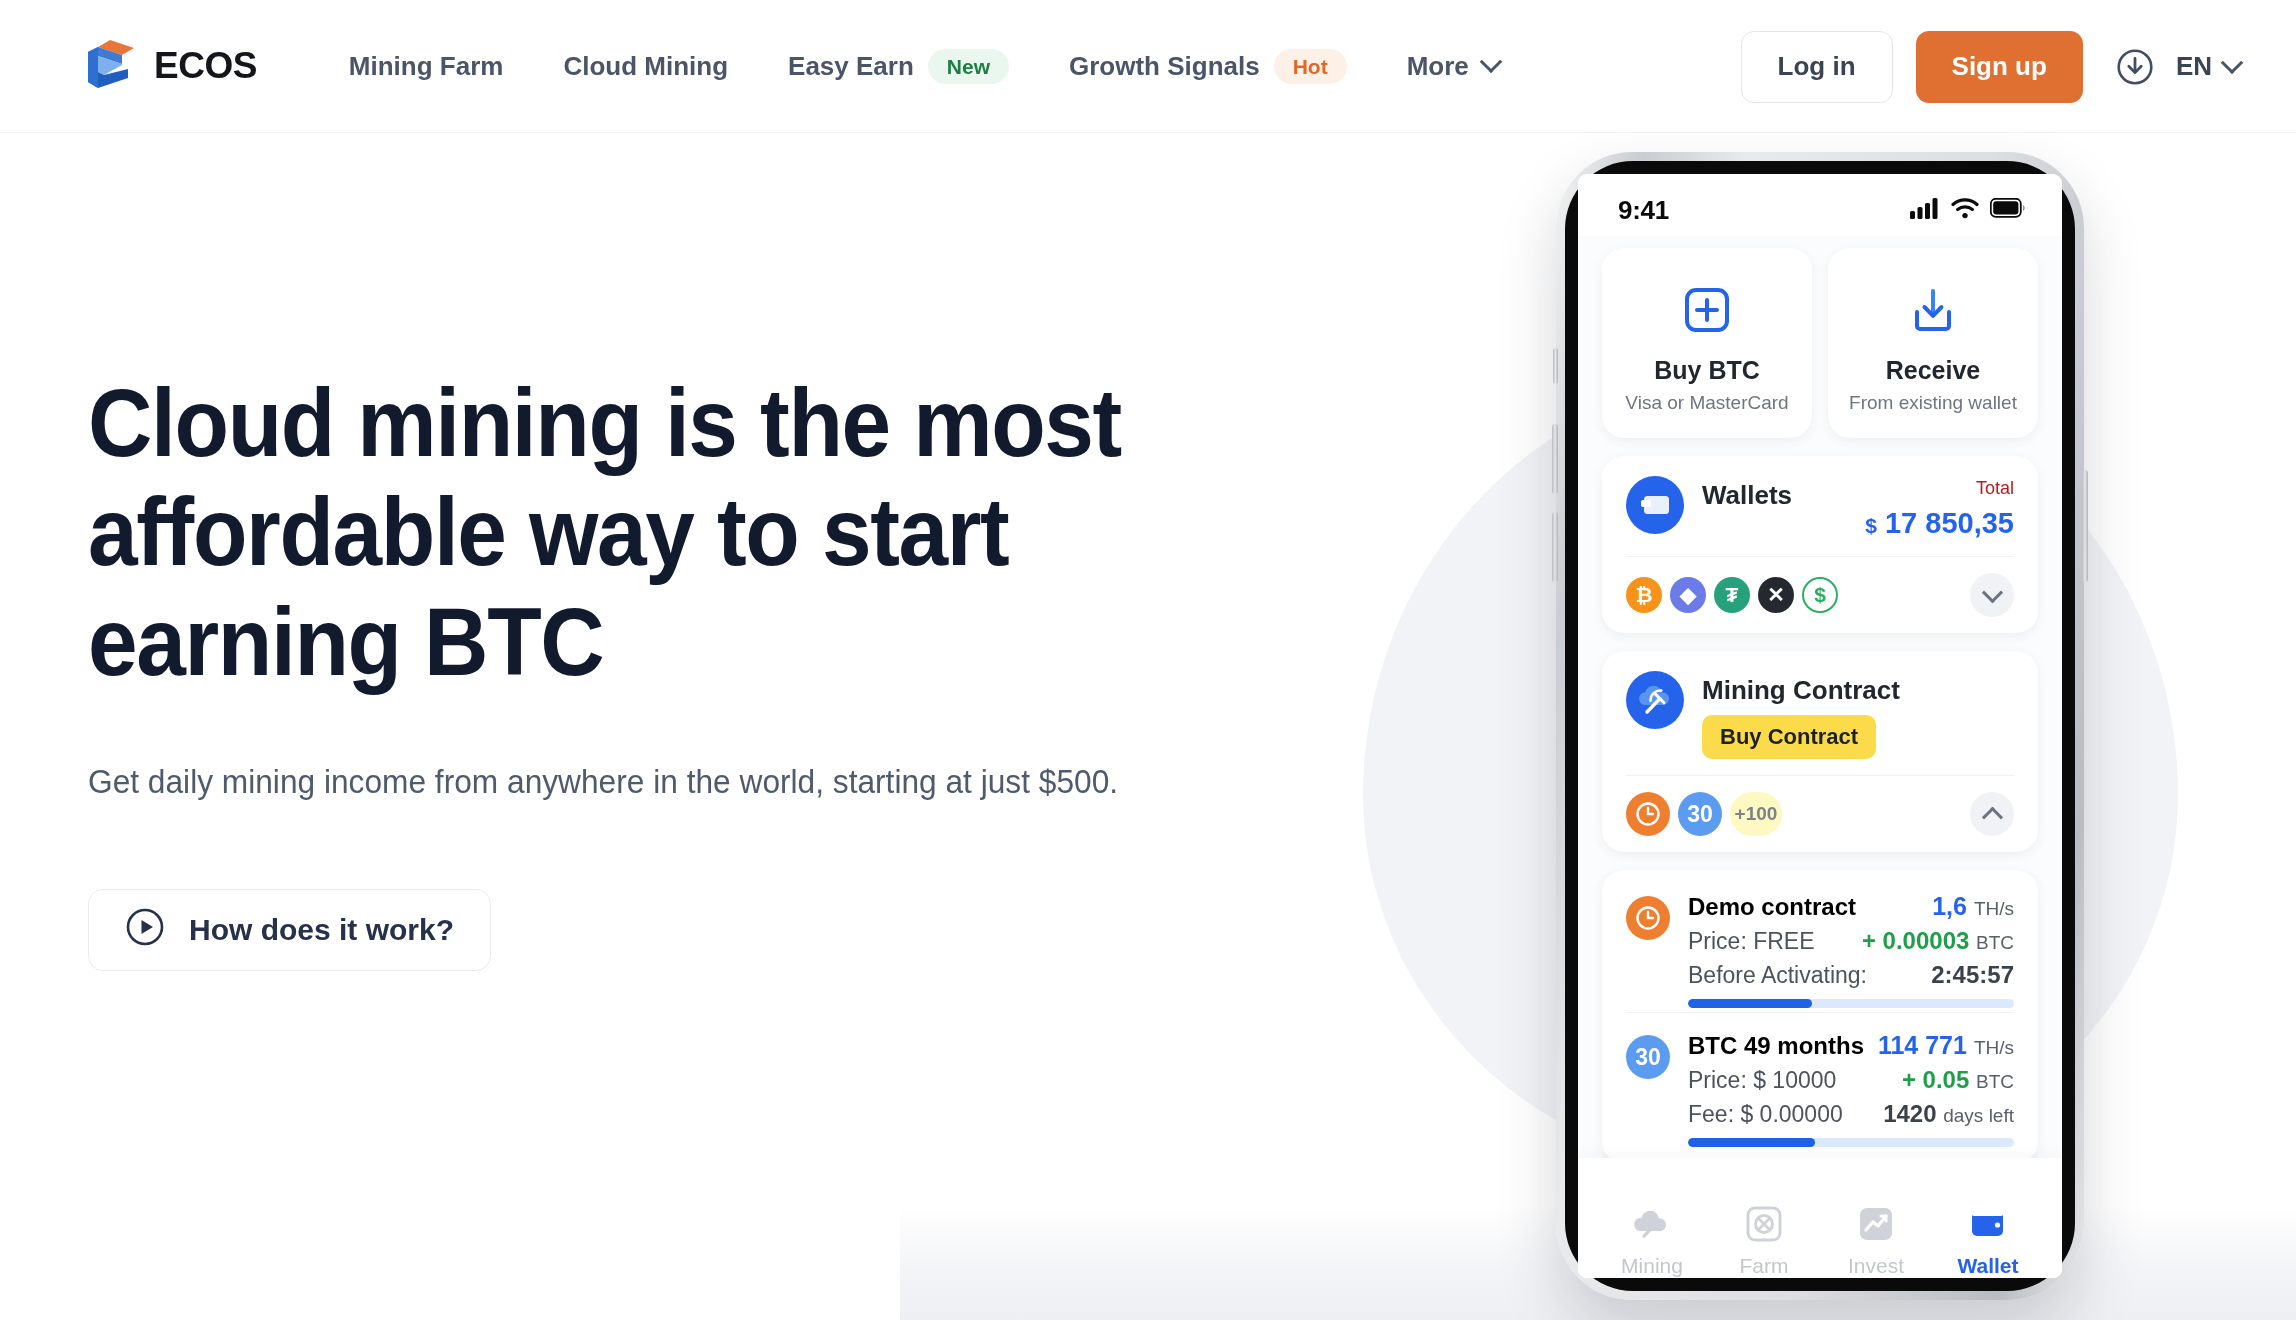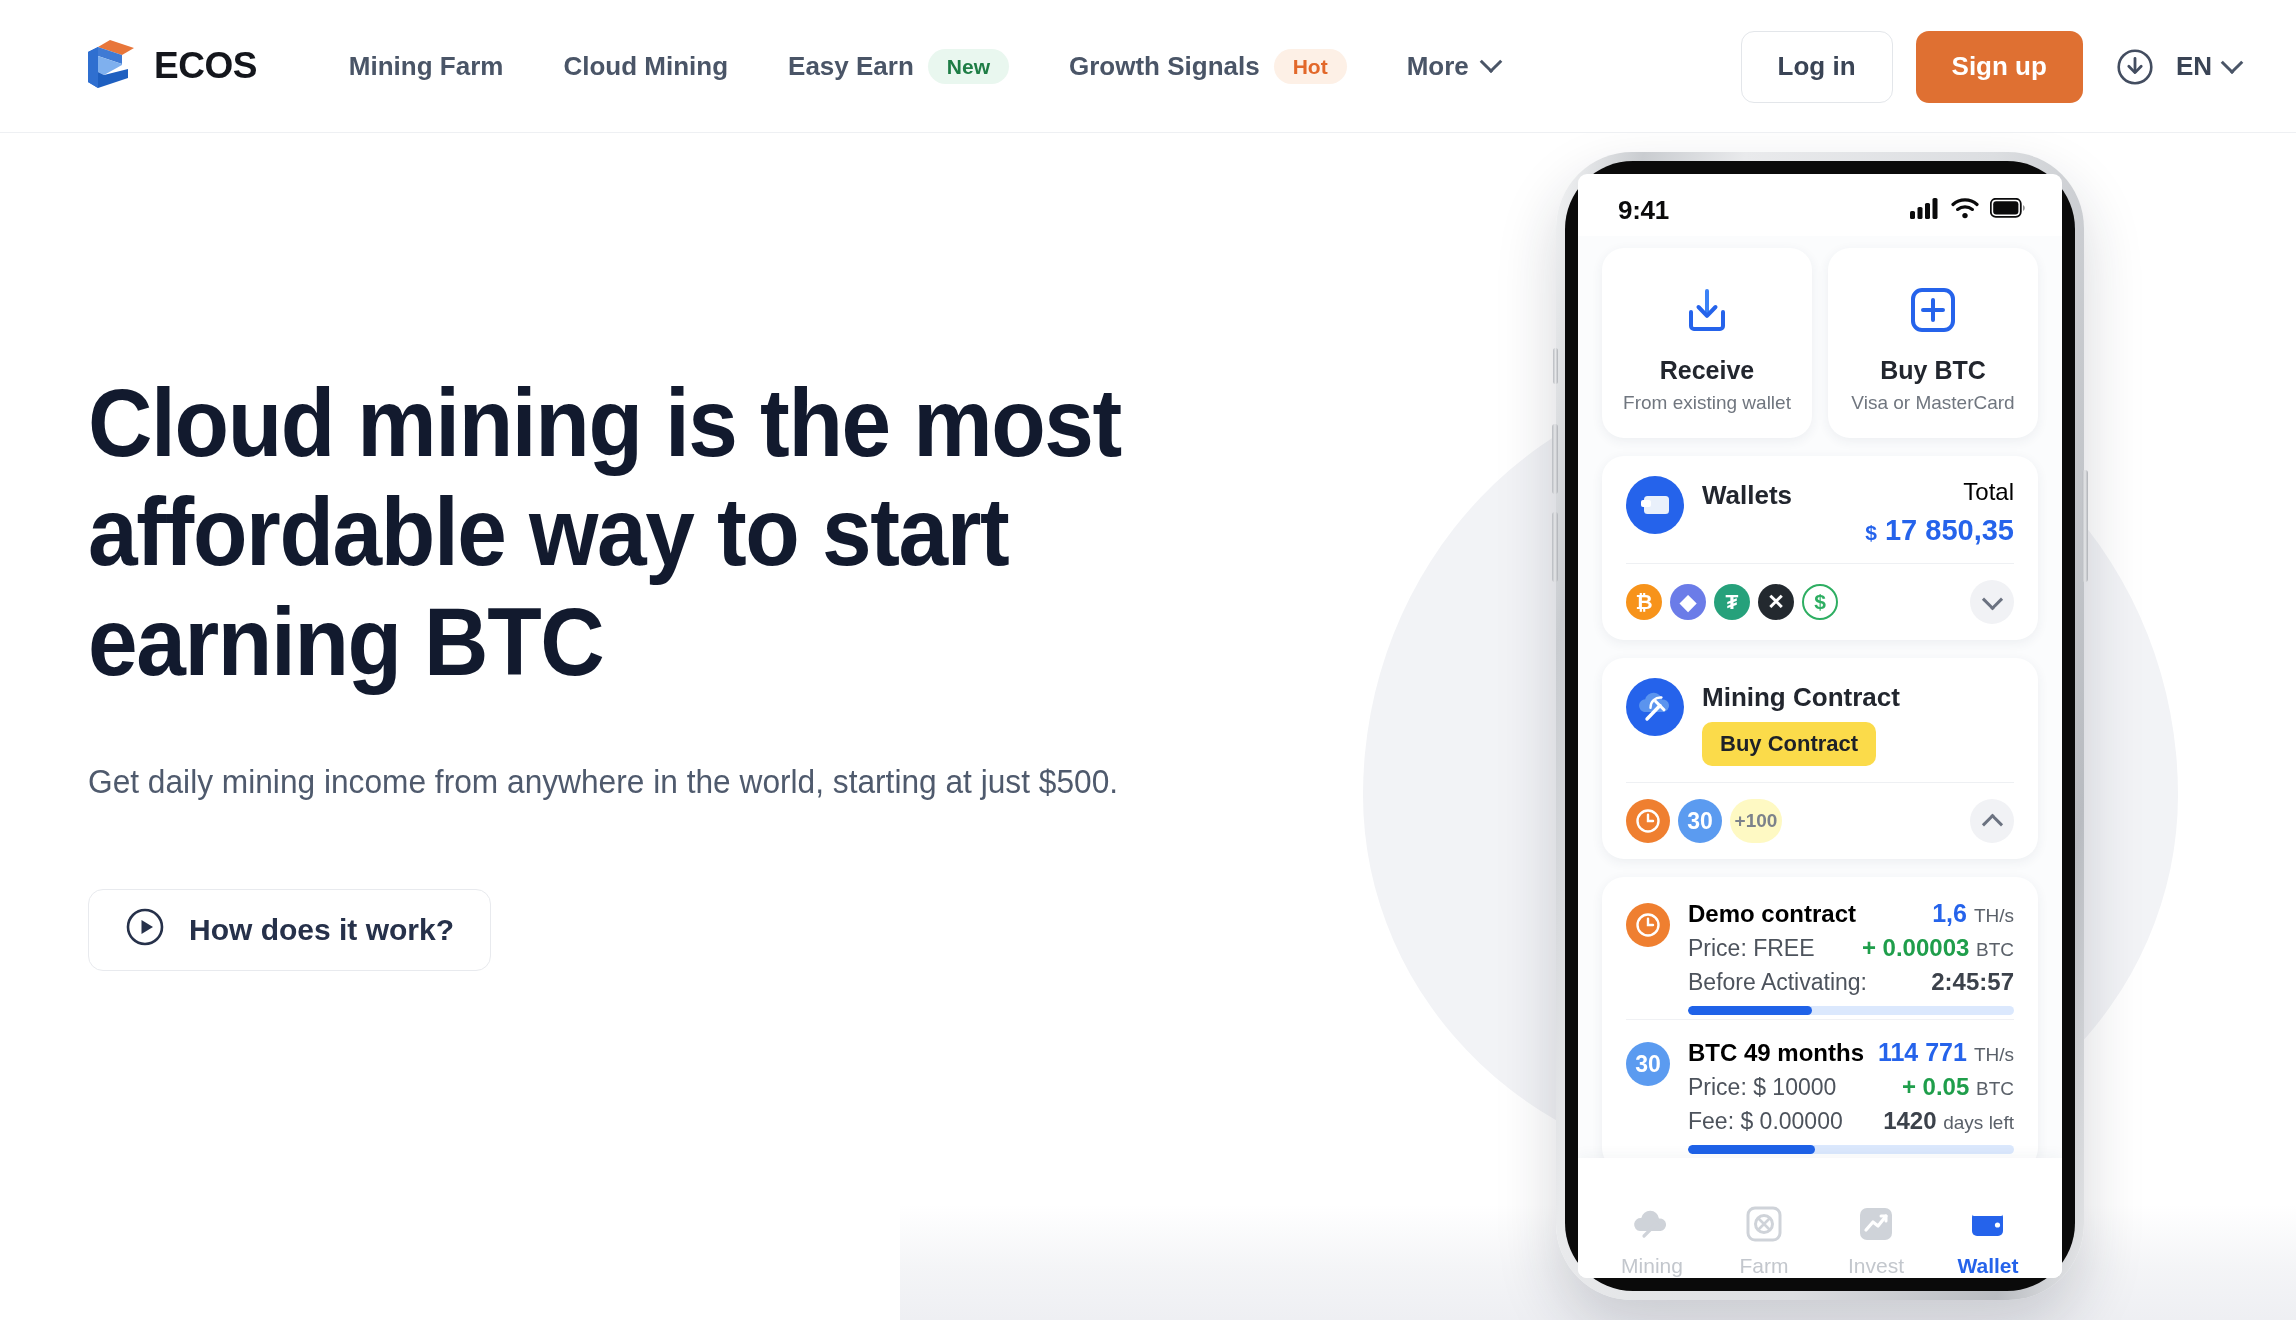--- a/index.html
+++ b/index.html
@@ -171,21 +171,21 @@
     padding: 20px 24px 16px;
   }
   .card-head { display: flex; align-items: flex-start; gap: 18px; }
   .round-ic {
     width: 58px; height: 58px; border-radius: 50%; background: #2563eb;
     display: flex; align-items: center; justify-content: center; flex: 0 0 58px;
   }
   .card-head-mid { flex: 1; padding-top: 4px; }
   .card-title { font-size: 26px; font-weight: 700; color: #22262e; }
   .card-right { text-align: right; padding-top: 2px; }
-  .ttl-label { font-size: 24px; color: #000000; }
+  .ttl-label { font-size: 18px; color: #b91c1c; }
   .ttl-amount { font-size: 29px; font-weight: 700; color: #2563eb; margin-top: 8px; white-space: nowrap; }
   .ttl-amount .cur { font-size: 21px; font-weight: 700; }
   .divider { height: 1px; background: #eef0f3; margin: 16px 0 0; }
   .chips-row { display: flex; align-items: center; justify-content: space-between; margin-top: 16px; }
   .chips { display: flex; align-items: center; gap: 8px; }
   .coin { width: 36px; height: 36px; border-radius: 50%; display:flex; align-items:center; justify-content:center;
           font-size: 21px; font-weight: 700; color: #fff; }
   .c-btc { background: #f7931a; }
   .c-eth { background: #6b7ce8; }
   .c-usdt{ background: #26a17b; }
@@ -360,38 +360,38 @@
             </svg>
           </span>
         </span>
       </div>
 
       <div class="appbody">
 
         <div class="act-row">
           <div class="act-card">
             <div class="act-icon">
+              <svg width="48" height="48" viewBox="0 0 48 48">
+                <rect x="4" y="4" width="40" height="40" rx="9" fill="none" stroke="#2563eb" stroke-width="4"></rect>
+                <path d="M24 14 V34 M14 24 H34" stroke="#2563eb" stroke-width="4" stroke-linecap="round"></path>
+              </svg>
+            </div>
+            <div class="act-title">Buy BTC</div>
+            <div class="act-sub">Visa or MasterCard</div>
+          </div>
+          <div class="act-card">
+            <div class="act-icon">
               <svg width="56" height="56" viewBox="0 0 56 56">
                 <path d="M28 9 V32" stroke="#3b82f6" stroke-width="4" stroke-linecap="round"></path>
                 <path d="M19.5 25 L28 33.8 L36.5 25" fill="none" stroke="#2563eb" stroke-width="4" stroke-linecap="round" stroke-linejoin="round"></path>
                 <path d="M12 30 V44 a3 3 0 0 0 3 3 H41 a3 3 0 0 0 3 -3 V30" fill="none" stroke="#2563eb" stroke-width="4" stroke-linecap="round" stroke-linejoin="round"></path>
               </svg>
             </div>
             <div class="act-title">Receive</div>
             <div class="act-sub">From existing wallet</div>
-          </div>
-          <div class="act-card">
-            <div class="act-icon">
-              <svg width="48" height="48" viewBox="0 0 48 48">
-                <rect x="4" y="4" width="40" height="40" rx="9" fill="none" stroke="#2563eb" stroke-width="4"></rect>
-                <path d="M24 14 V34 M14 24 H34" stroke="#2563eb" stroke-width="4" stroke-linecap="round"></path>
-              </svg>
-            </div>
-            <div class="act-title">Buy BTC</div>
-            <div class="act-sub">Visa or MasterCard</div>
           </div>
         </div>
 
         <div class="card">
           <div class="card-head">
             <div class="round-ic">
               <svg width="34" height="30" viewBox="0 0 34 30">
                 <rect x="6" y="6" width="25" height="18" rx="3.5" fill="#e9f0fb"></rect>
                 <rect x="3" y="10" width="10" height="7" rx="2" fill="#ffffff"></rect>
               </svg>

